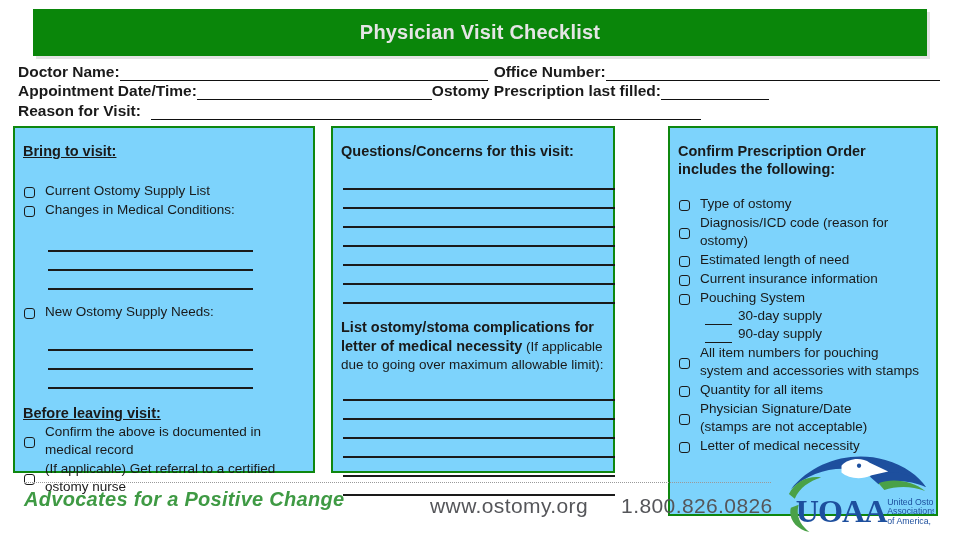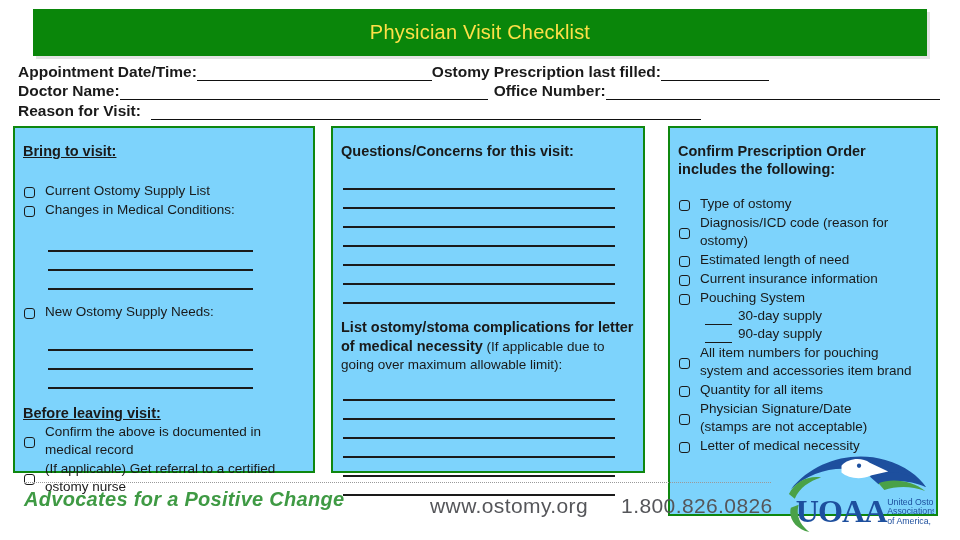--- a/index.html
+++ b/index.html
@@ -4,33 +4,33 @@
 <style>
   * { margin:0; padding:0; box-sizing:border-box; }
   html,body { width:960px; height:540px; }
   body { font-family:"Liberation Sans", sans-serif; background:#ffffff; color:#1a1a1a; }
   .page { position:relative; width:960px; height:540px; background:#fff; overflow:hidden; }
 
   
   .titlebar { position:absolute; left:33px; top:9px; width:894px; height:47px;
     background:#0a860a; box-shadow:3px 3px 0 #e3e3e3;
     display:flex; align-items:center; justify-content:center; }
-  .titlebar span { color:#fde047; font-size:20px; letter-spacing:.2px; }
+  .titlebar span { color:#e5e5e5; font-size:20px; letter-spacing:.2px;font-weight:bold; }
 
   
   .hfields { position:absolute; left:18px; right:20px; top:61px; }
   .hrow { display:flex; align-items:flex-end; height:19.5px; font-size:15.5px; font-weight:bold; }
   .hline { display:inline-block; height:16px; border-bottom:1.8px solid #111; }
   .w1 { width:368px; } .grow { flex:1; } .w2 { width:235px; } .w3 { width:108px; } .w4 { width:550px; }
   .lbl2 { margin-left:6px; }
 
   
   .box { position:absolute; border:2px solid #0f870f; background:#7dd3fc; padding:14px 8px; font-size:13.5px; line-height:18px; }
   .box-bring   { left:13px;  top:126px; width:302px; height:347px; }
-  .box-questions { left:331px; top:126px; width:314px; height:347px; }
+  .box-questions { left:331px; top:126px; width:284px; height:347px; }
   .box-confirm { left:668px; top:126px; width:270px; height:390px; }
   .box-h { font-weight:bold; font-size:14.5px; }
   .underlined { text-decoration:underline; }
 
   .citem { display:flex; align-items:center; margin-top:1px; }
   .cb { flex:0 0 auto; width:11px; height:11px; border:1.8px solid #1a1a1a; border-radius:3px; margin:3px 10px 0 1px; }
   .item-text { white-space:pre-line; }
 
   .write-line { display:block; height:19px; border-bottom:2px solid #1a1a1a; }
   .lines-left { margin-left:25px; width:205px; }
@@ -51,32 +51,32 @@
 <body>
 
 <div class="page">
 
   <div class="titlebar">
     <span>Physician Visit Checklist</span>
   </div>
 
   <div class="hfields">
     <div class="hrow">
+      <span>Doctor Name:</span>
+      <span class="hline w1"></span>
+      <span class="lbl2">Office Number:</span>
+      <span class="hline grow"></span>
+    </div>
+    <div class="hrow">
       <span>Appointment Date/Time:</span>
       <span class="hline w2"></span>
       <span>Ostomy Prescription last filled:</span>
       <span class="hline w3"></span>
     </div>
     <div class="hrow">
-      <span>Doctor Name:</span>
-      <span class="hline w1"></span>
-      <span class="lbl2">Office Number:</span>
-      <span class="hline grow"></span>
-    </div>
-    <div class="hrow">
       <span>Reason for Visit:</span>
       <span class="hline w4" style="margin-left:10px;"></span>
     </div>
   </div>
 
   <div class="box box-bring">
     <div class="box-h underlined">Bring to visit:</div>
     <div class="citem" style="margin-top:22px;">
       <span class="cb"></span>
       <span class="item-text">Current Ostomy Supply List</span>
@@ -164,21 +164,21 @@
         <span class="sub-line"></span>
         <span>30-day supply</span>
       </div>
       <div class="subrow">
         <span class="sub-line"></span>
         <span>90-day supply</span>
       </div>
       <div class="citem">
         <span class="cb"></span>
         <span class="item-text">All item numbers for pouching
-system and accessories item brand</span>
+system and accessories with stamps</span>
       </div>
       <div class="citem">
         <span class="cb"></span>
         <span class="item-text">Quantity for all items</span>
       </div>
       <div class="citem">
         <span class="cb"></span>
         <span class="item-text">Physician Signature/Date
 (stamps are not acceptable)</span>
       </div>

